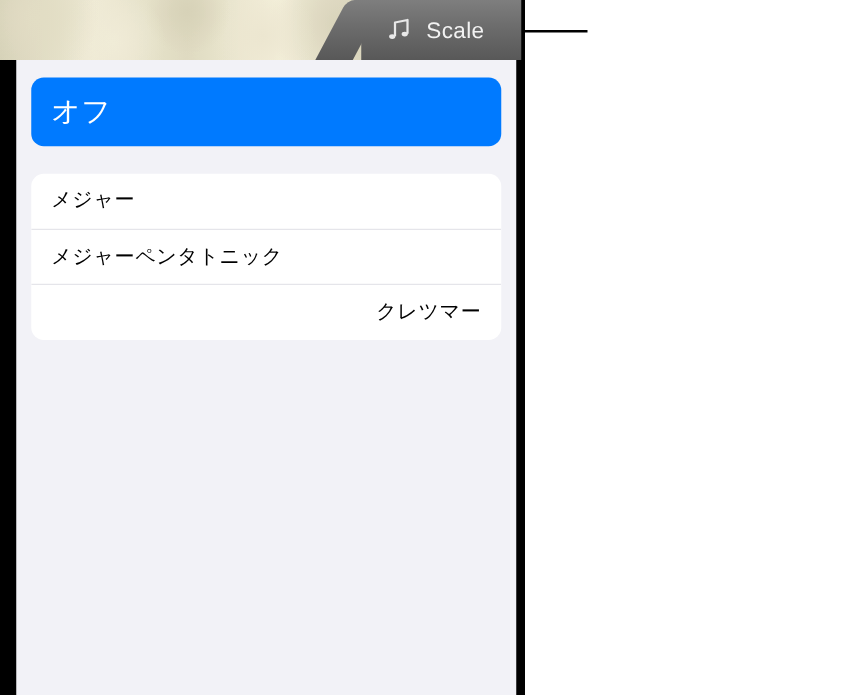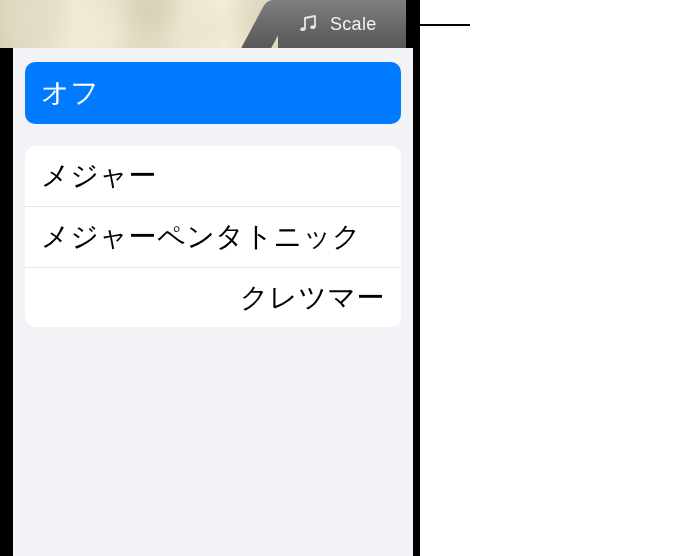--- a/index.html
+++ b/index.html
@@ -35,21 +35,21 @@
       radial-gradient(circle at 10% 30%, #d9d4bd 0%, transparent 18%),
       radial-gradient(circle at 30% 70%, #e6e2cf 0%, transparent 20%),
       radial-gradient(circle at 50% 20%, #cfcab2 0%, transparent 22%),
       radial-gradient(circle at 70% 60%, #e2ddc8 0%, transparent 20%),
       radial-gradient(circle at 90% 40%, #d1ccb5 0%, transparent 20%),
       linear-gradient(90deg, #cdc9b1, #e5e1cd, #d6d2ba, #ece8d5, #d0ccb4);
     filter: contrast(1.05) brightness(1.02);
   }
   .scale-tab {
     position: absolute;
-    right: 14px;
+    right: 3px;
     top: 0;
     height: 48px;
     width: 128px;
     background: linear-gradient(180deg, #7e7e7e 0%, #6a6a6a 50%, #585858 100%);
     display: flex;
     align-items: center;
     gap: 10px;
     padding-left: 18px;
   }
   .scale-tab::before {
@@ -78,34 +78,34 @@
     bottom: 0;
     background: #f2f2f7;
     padding: 14px 12px 0 12px;
     overflow: hidden;
   }
   .selected-row {
     background: #007aff;
     border-radius: 10px;
     padding: 12px 16px;
     color: #fff;
-    font-size: 28px;
+    font-size: 23px;
     font-weight: 400;
     margin-bottom: 22px;
     letter-spacing: 0.5px;
   }
   .group {
     background: #fff;
     border-radius: 10px;
     overflow: hidden;
     margin-bottom: 22px;
   }
   .row {
     padding: 11px 16px;
-    font-size: 28px;
+    font-size: 16px;
     color: #000;
     border-bottom: 1px solid #e5e5ea;
     letter-spacing: 0.5px;
     line-height: 1.35;
   }
   .group .row:last-child { border-bottom: none; text-align: right; }
   .callout-line {
     position: absolute;
     top: 24px;
     left: 420px;

